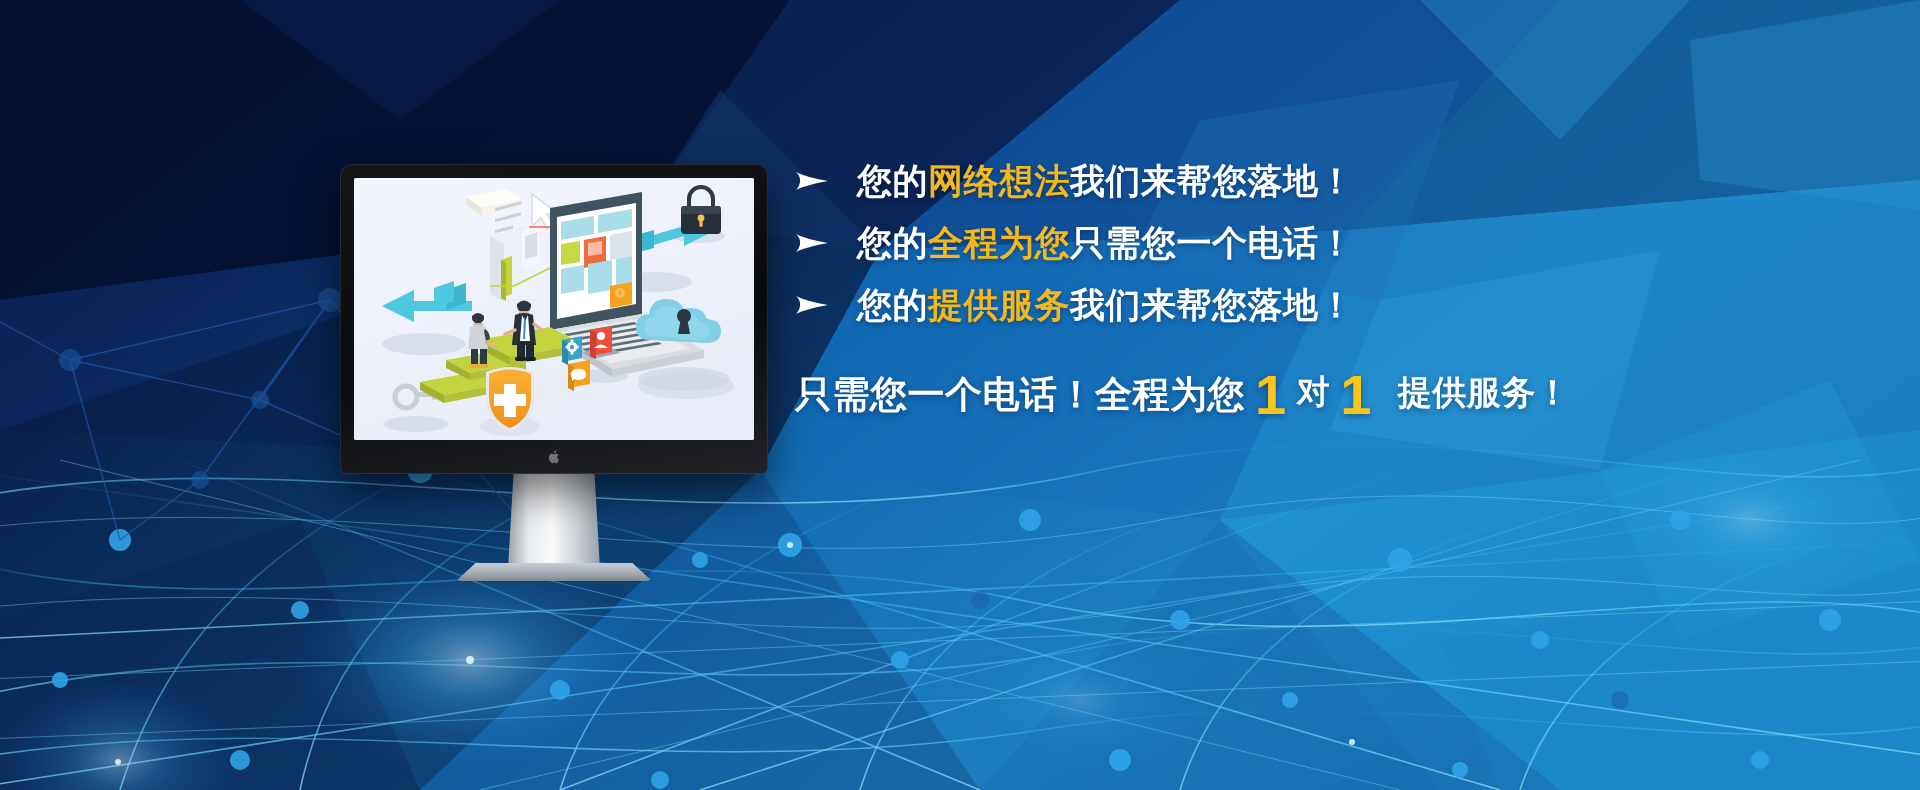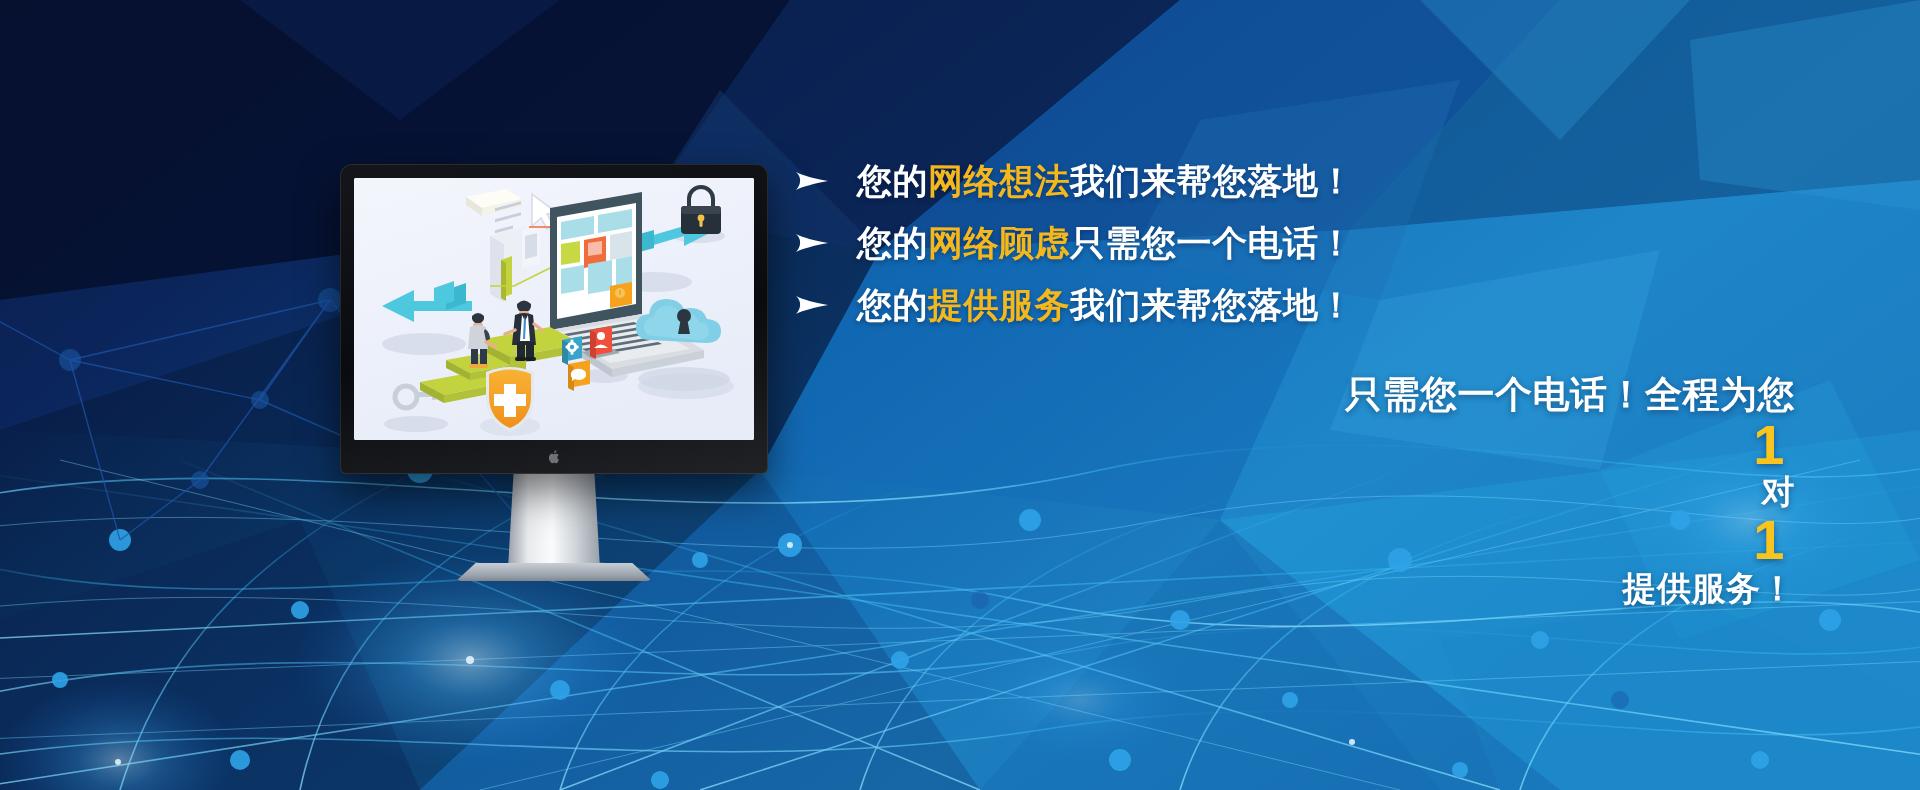--- a/index.html
+++ b/index.html
@@ -103,34 +103,33 @@
     text-shadow:0 2px 6px rgba(0,10,40,.40);
   }
   .closing{
     margin-top:34px;
     font-size:37px;
     font-weight:bold;
     color:#ffffff;
     letter-spacing:.5px;
     white-space:nowrap;
     display:flex;
-    align-items:flex-end;
+    align-items:flex-start;
     text-shadow:0 2px 6px rgba(0,10,40,.40);
-    flex-direction:column;
   }
   .bignum{
     color:#f9c51d;
     font-size:56px;
     font-weight:bold;
     line-height:.9;
     margin:0 10px;
     font-family:"Liberation Sans","DejaVu Sans",sans-serif;
   }
   .mid-word{font-size:33px;}
-  .tail-word{font-size:34px;margin-left:4px;}
+  .tail-word{font-size:34px;margin-left:16px;}
 </style>
 </head>
 <body>
 
 <div class="banner">
 
   <div class="layer">
     <svg viewBox="0 0 1920 790" preserveAspectRatio="none" aria-hidden="true">
       <defs>
         <linearGradient id="baseGrad" x1="0" y1="0" x2="1" y2="0.55">
@@ -484,21 +483,21 @@
       <svg class="arrow-ico" viewBox="0 0 34 26" aria-hidden="true">
         <path fill="currentColor" d="M1 4 C 9 8, 18 10, 33 13 C 18 16, 9 18, 1 22 C 6 17, 7 9, 1 4 Z"></path>
       </svg>
       <div class="bullet-text"><span>您的</span><span class="hl">网络想法</span><span>我们来帮您落地！</span></div>
     </div>
 
     <div class="bullet-row">
       <svg class="arrow-ico" viewBox="0 0 34 26" aria-hidden="true">
         <path fill="currentColor" d="M1 4 C 9 8, 18 10, 33 13 C 18 16, 9 18, 1 22 C 6 17, 7 9, 1 4 Z"></path>
       </svg>
-      <div class="bullet-text"><span>您的</span><span class="hl">网络顾虑</span><span>只需您一个电话！</span></div>
+      <div class="bullet-text"><span>您的</span><span class="hl">全程为您</span><span>只需您一个电话！</span></div>
     </div>
 
     <div class="bullet-row">
       <svg class="arrow-ico" viewBox="0 0 34 26" aria-hidden="true">
         <path fill="currentColor" d="M1 4 C 9 8, 18 10, 33 13 C 18 16, 9 18, 1 22 C 6 17, 7 9, 1 4 Z"></path>
       </svg>
       <div class="bullet-text"><span>您的</span><span class="hl">提供服务</span><span>我们来帮您落地！</span></div>
     </div>
 
 

